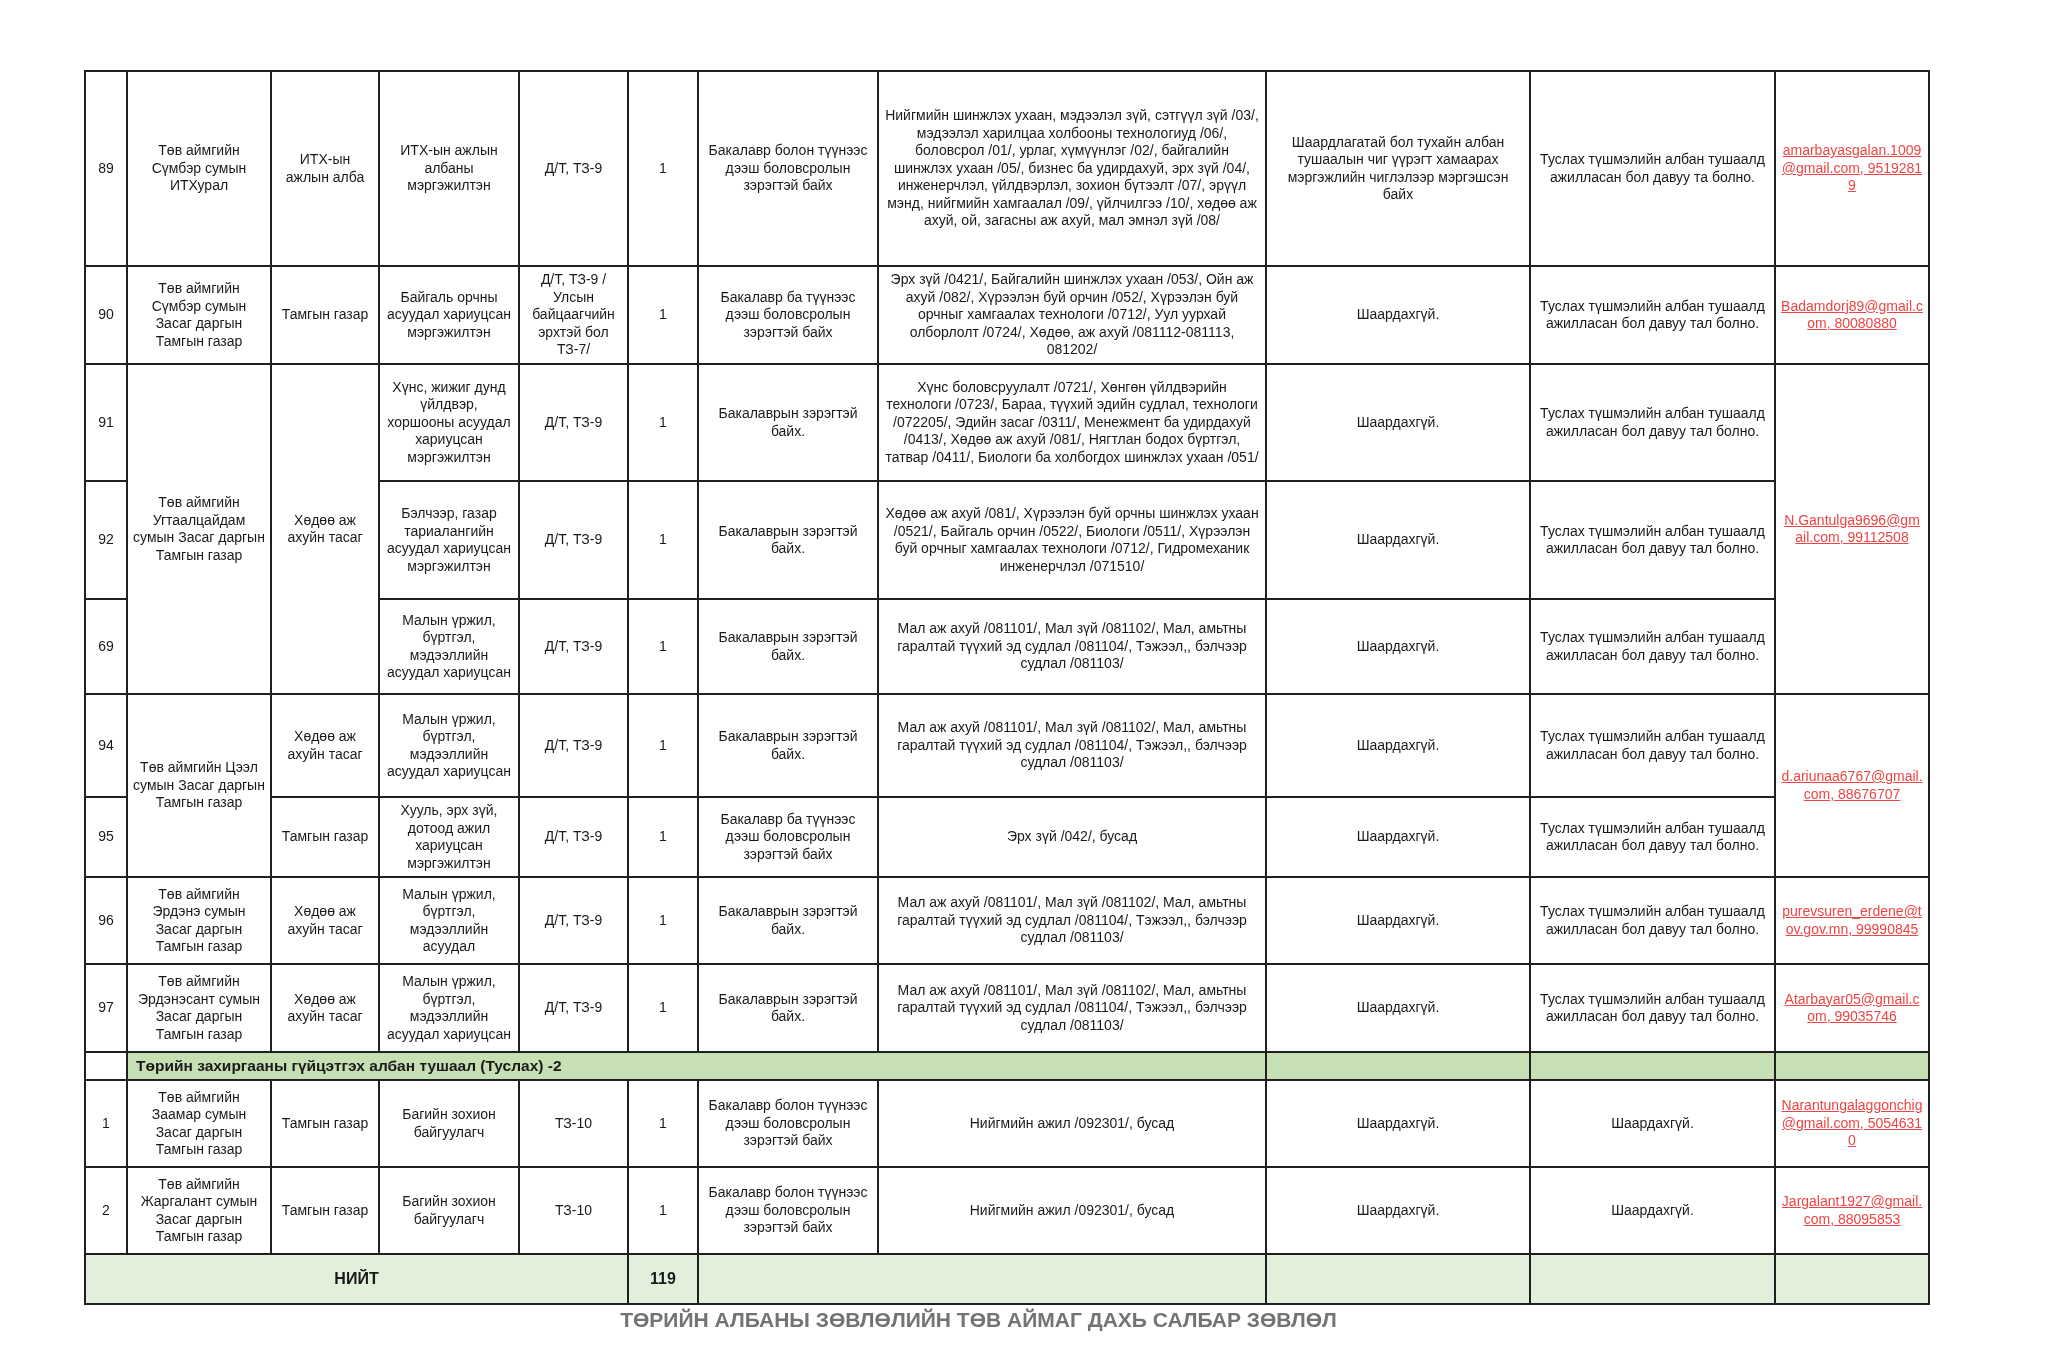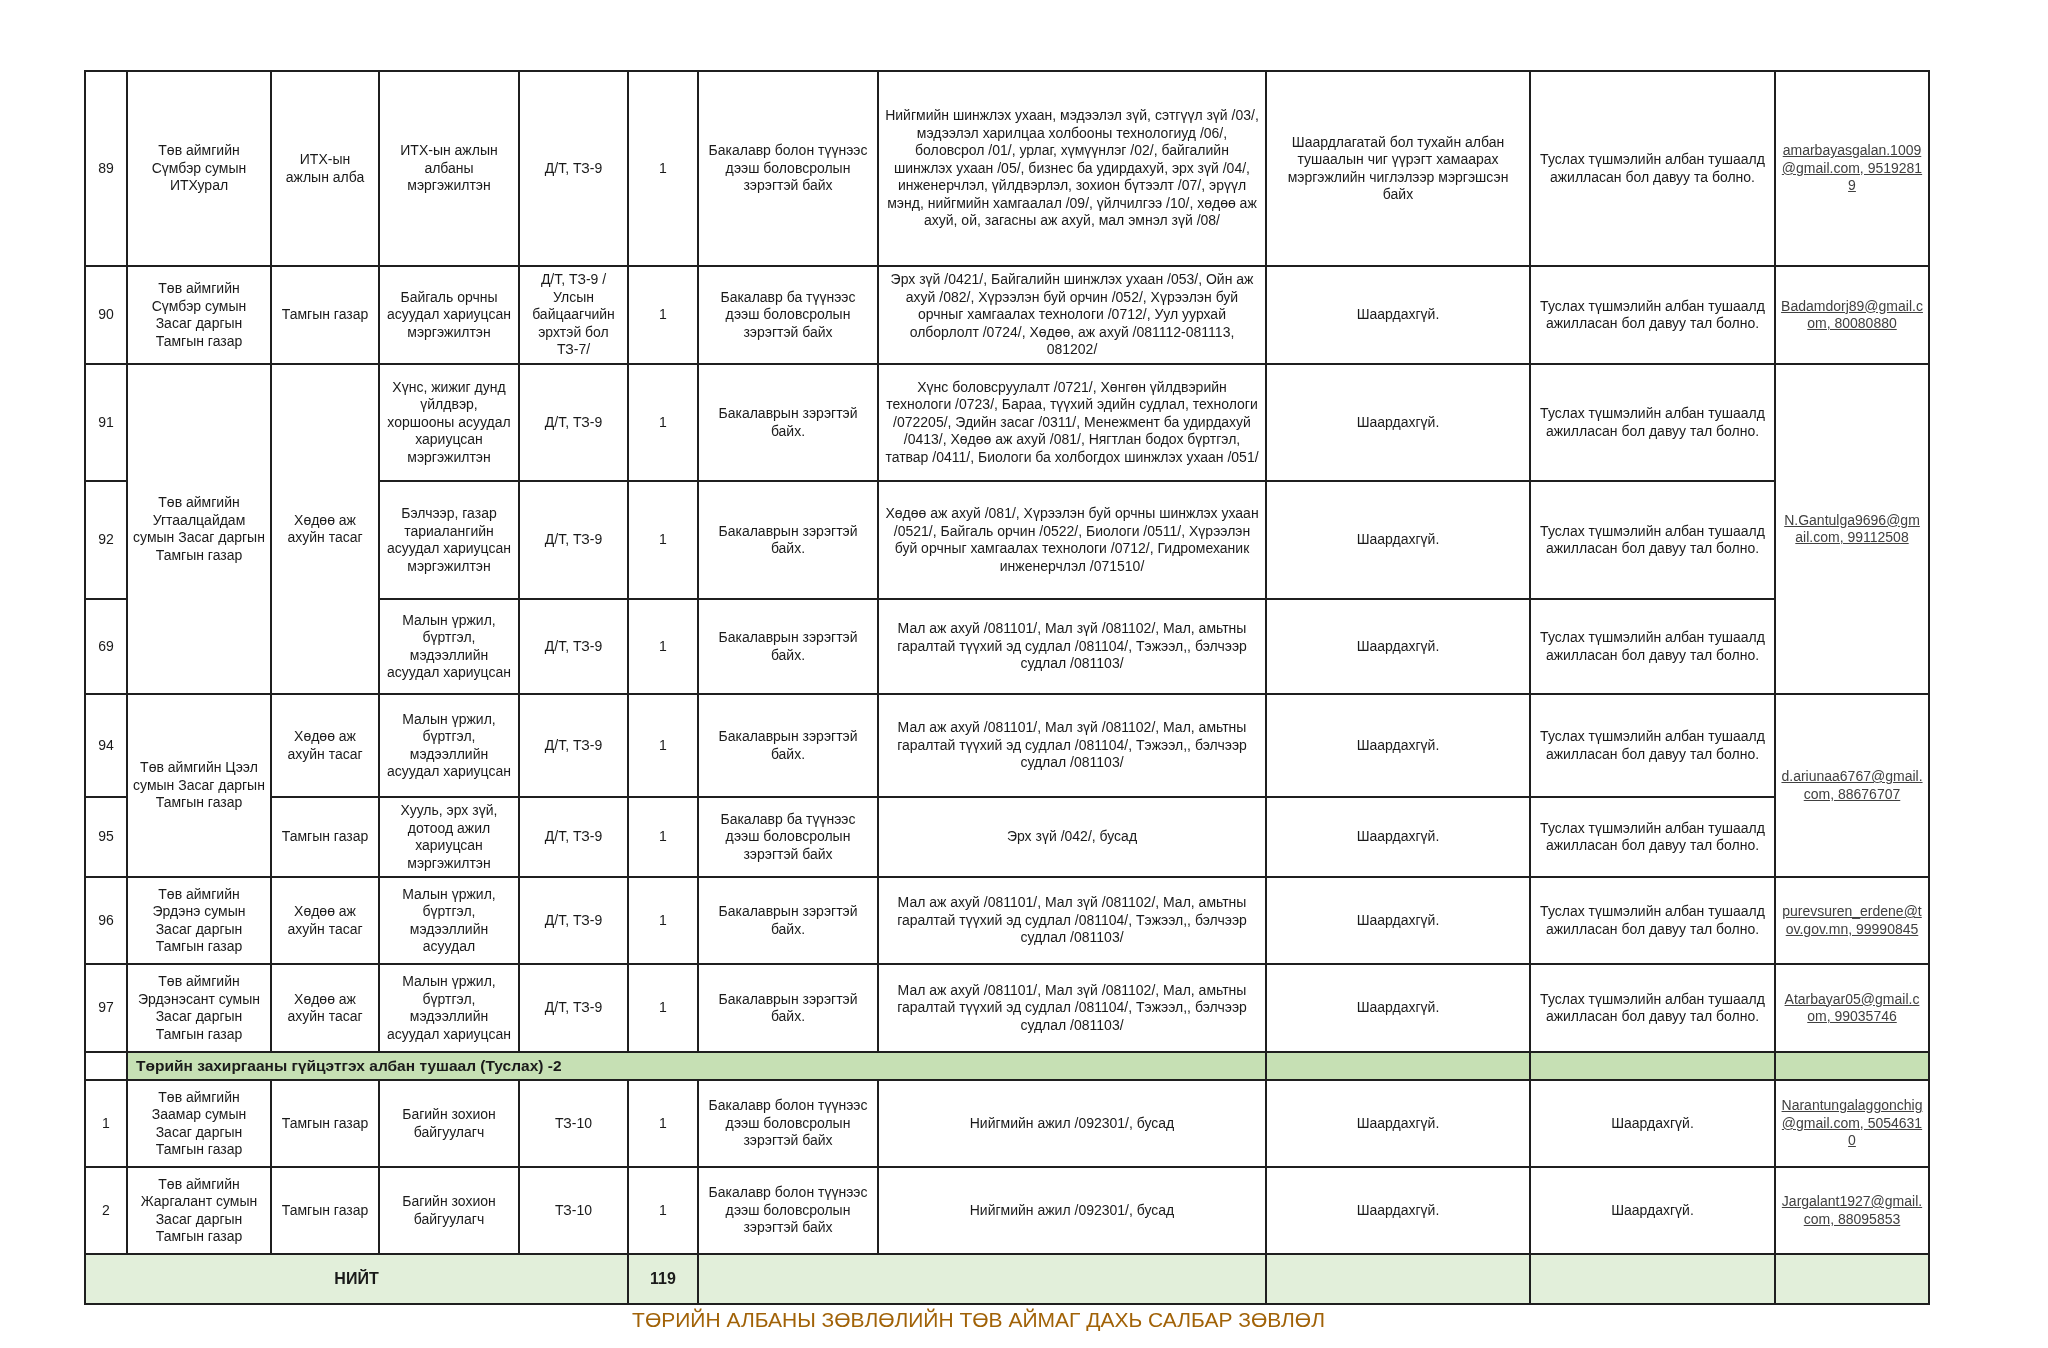--- a/index.html
+++ b/index.html
@@ -12,33 +12,33 @@
     border-collapse:collapse;table-layout:fixed;width:1844px;
   }
   table.vt td{
     border:2px solid #1f1f1f;
     text-align:center;vertical-align:middle;
     font-size:14px;line-height:1.25;
     padding:3px 5px;
     word-wrap:break-word;overflow-wrap:break-word;
   }
   .contact{
-    color:#404040;text-decoration:underline;word-break:break-all;cursor:pointer;
+    color:#ef4444;text-decoration:underline;word-break:break-all;cursor:pointer;
   }
   tr.section-row td{background:#c6e0b4;margin-top:17px;}
   tr.section-row td.no-bg{background:#ffffff;}
   tr.section-row td.sec-label{
     text-align:left;font-weight:bold;font-size:15.5px;padding-left:8px;
   }
   tr.total-row td{
     background:#e2efda;font-weight:bold;font-size:16px;
   }
   .footer-title{
     position:absolute;top:1308px;left:0;width:1957px;
-    text-align:center;font-weight:normal;font-size:21px;color:#a16207;
+    text-align:center;font-weight:bold;font-size:21px;color:#737373;
   }
 </style>
 </head>
 <body>
 
 <div class="table-wrap">
 <table class="vt">
 <colgroup>
   <col style="width:42px">
         <col style="width:144px">

